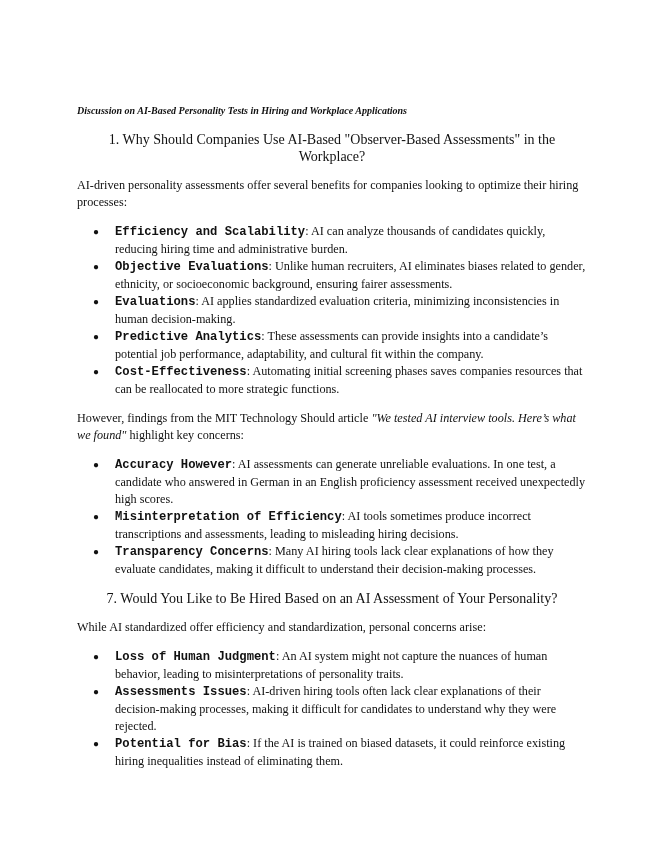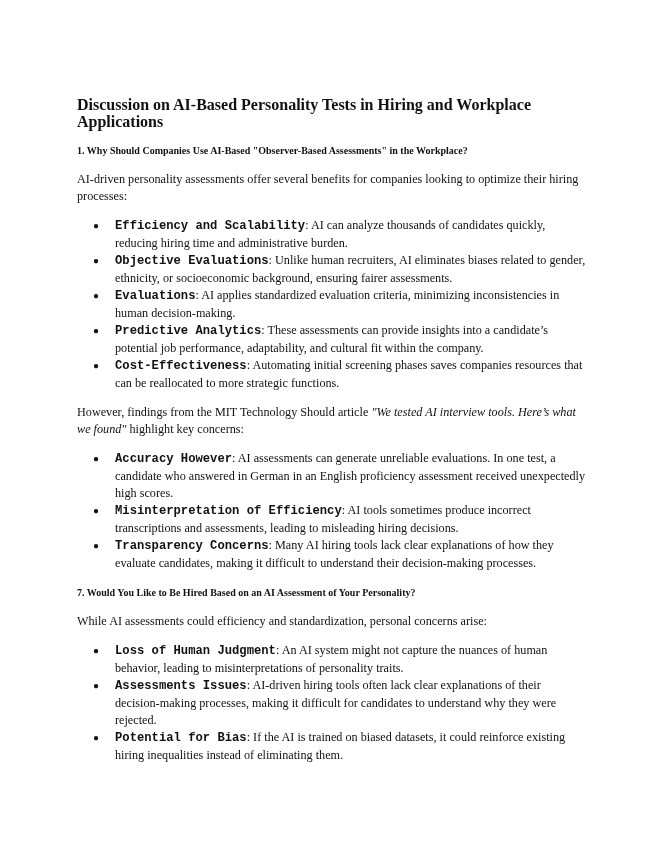--- a/index.html
+++ b/index.html
@@ -18,29 +18,31 @@
       line-height: 17px;
     }
     .page {
       position: absolute;
       left: 77px;
       top: 90px;
       width: 510px;
     }
     .doc-title {
       font-weight: bold;
-      margin: 6px 0 12px 0;
-      font-size: 16px;
+      margin: 12px 0 12px 0;
+      font-size: 10px;
       line-height: 17px;
+      font-style: italic;
     }
     .section-heading {
-      font-weight: bold;
+      font-weight: normal;
       margin: 0 0 12px 0;
-      font-size: 10px;
+      font-size: 14px;
       line-height: 17px;
+      text-align: center;
     }
     p {
       margin: 0 0 12px 0;
     }
     ul {
       list-style: none;
       margin: 0 0 12px 0;
       padding: 0 0 0 38px;
     }
     li {
@@ -78,21 +80,21 @@
   <p><span>However, findings from the MIT Technology Should article </span><span class="ital">"We tested AI interview tools. Here’s what we found"</span><span> highlight key concerns:</span></p>
 
   <ul>
     <li><span class="bullet">●</span><span class="term">Accuracy However</span><span>: AI assessments can generate unreliable evaluations. In one test, a candidate who answered in German in an English proficiency assessment received unexpectedly high scores.</span></li>
     <li><span class="bullet">●</span><span class="term">Misinterpretation of Efficiency</span><span>: AI tools sometimes produce incorrect transcriptions and assessments, leading to misleading hiring decisions.</span></li>
     <li><span class="bullet">●</span><span class="term">Transparency Concerns</span><span>: Many AI hiring tools lack clear explanations of how they evaluate candidates, making it difficult to understand their decision-making processes.</span></li>
   </ul>
 
   <div class="section-heading">7. Would You Like to Be Hired Based on an AI Assessment of Your Personality?</div>
 
-  <p>While AI assessments could efficiency and standardization, personal concerns arise:</p>
+  <p>While AI standardized offer efficiency and standardization, personal concerns arise:</p>
 
   <ul>
     <li><span class="bullet">●</span><span class="term">Loss of Human Judgment</span><span>: An AI system might not capture the nuances of human behavior, leading to misinterpretations of personality traits.</span></li>
     <li><span class="bullet">●</span><span class="term">Assessments Issues</span><span>: AI-driven hiring tools often lack clear explanations of their decision-making processes, making it difficult for candidates to understand why they were rejected.</span></li>
     <li><span class="bullet">●</span><span class="term">Potential for Bias</span><span>: If the AI is trained on biased datasets, it could reinforce existing hiring inequalities instead of eliminating them.</span></li>
   </ul>
 
 </div>
 
 </body></html>

